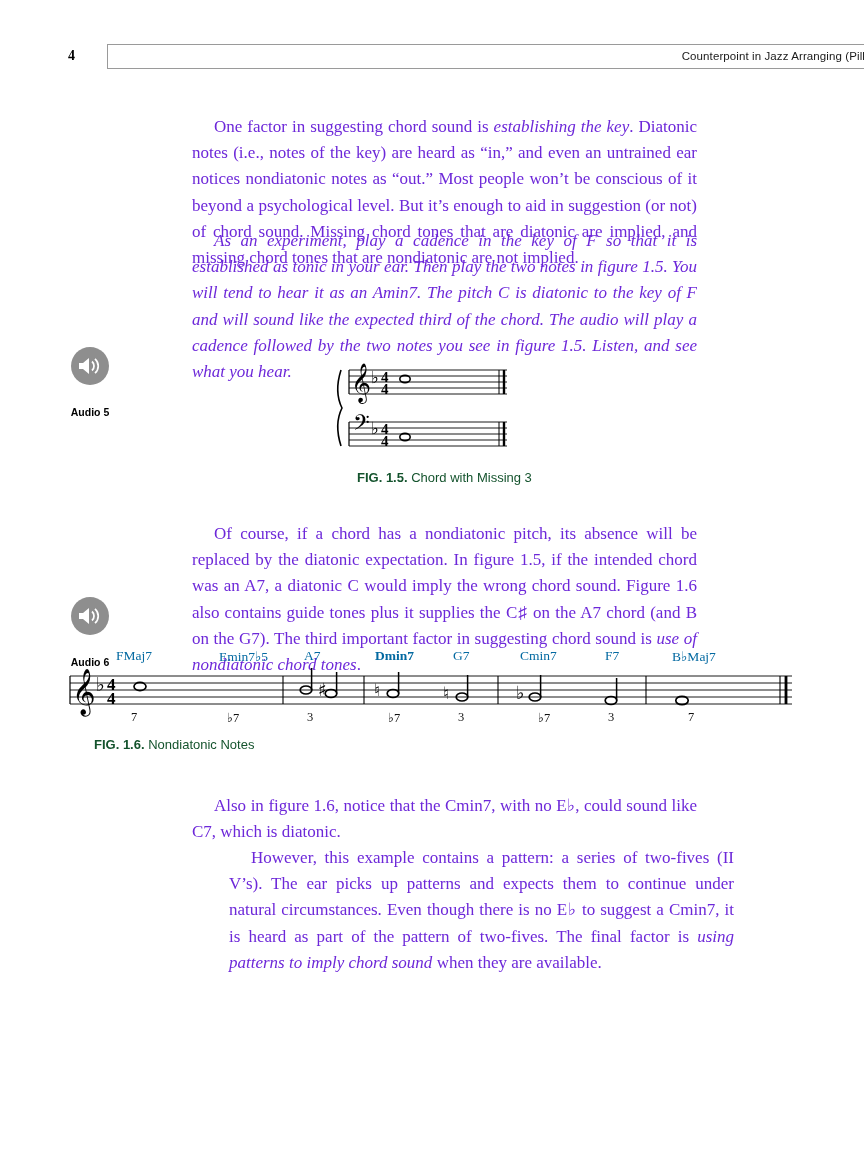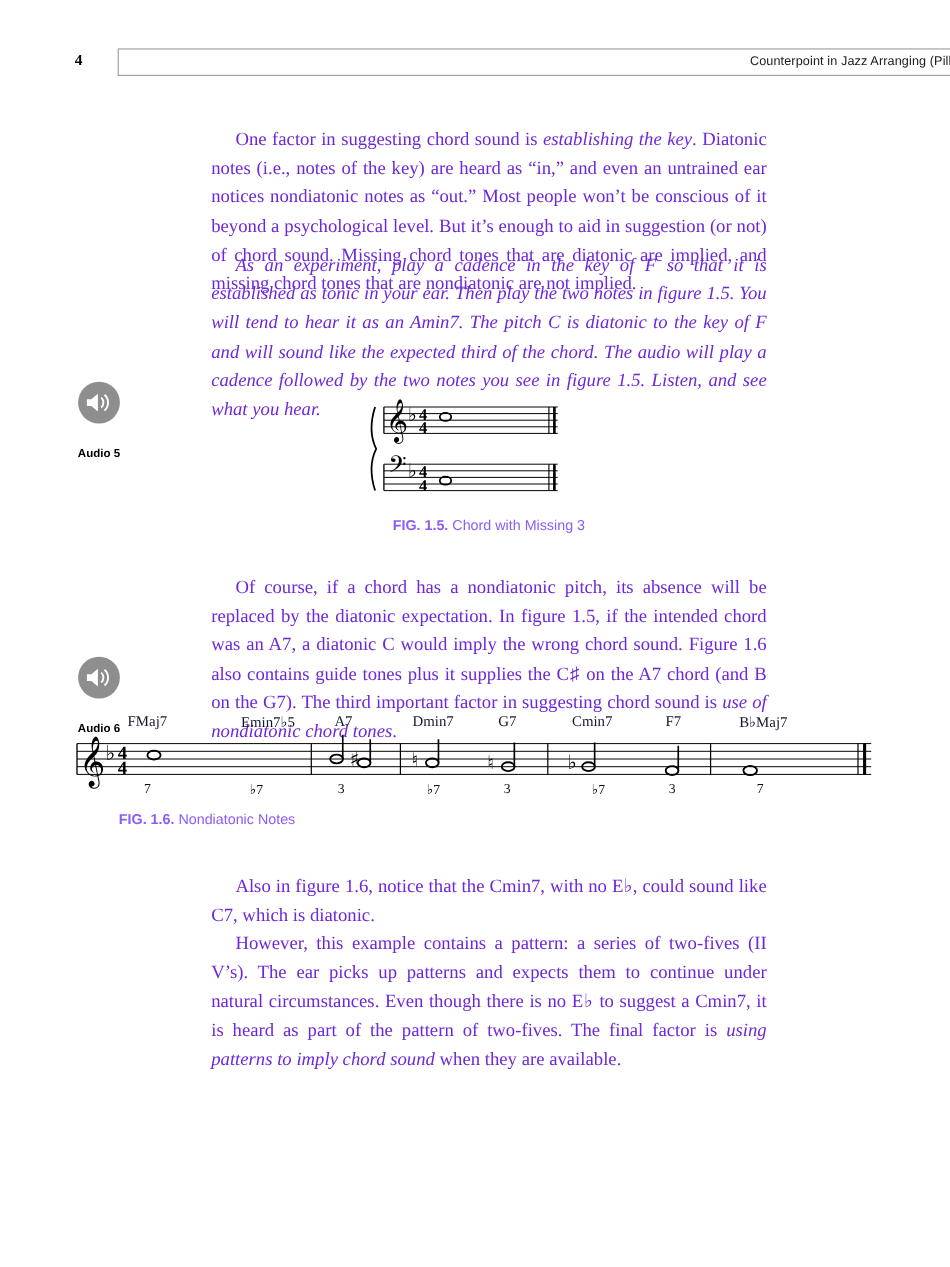--- a/index.html
+++ b/index.html
@@ -67,21 +67,21 @@
     text-indent: 22px;
     color: #6d28d9;
   }
   .it { font-style: italic; }
 
   
   #block-1 { top: 114px; }
   #block-2 { top: 228px; font-style: italic; }
   #block-3 { top: 521px; }
   #block-4 { top: 793px; }
-  #block-5 { top: 845px; }
+  #block-5 { top: 845px; margin-left: 37px; }
 
   
   .audio-mark {
     position: absolute;
     width: 60px;
     text-align: center;
   }
   .audio-circle {
     width: 38px;
     height: 38px;
@@ -106,39 +106,39 @@
     position: absolute;
     left: 325px;
     top: 360px;
     width: 190px;
     height: 100px;
   }
   .caption {
     position: absolute;
     font-family: "Liberation Sans", sans-serif;
     font-size: 13px;
-    color: #8b5cf6;
+    color: #14532d;
   }
   .caption b { font-weight: bold; }
   #cap15 { left: 357px; top: 470px; }
-  #cap16 { left: 82px; top: 737px; padding-left: 26px; }
+  #cap16 { left: 68px; top: 737px; padding-left: 26px; }
 
   
   #fig16 {
     position: absolute;
     left: 68px;
     top: 648px;
     width: 728px;
     height: 82px;
   }
   .chordname {
     position: absolute;
     font-family: "Liberation Serif", serif;
     font-size: 13.5px;
-    color: #0f172a;
+    color: #0369a1;
     white-space: nowrap;
   }
   .degree {
     position: absolute;
     font-family: "Liberation Serif", serif;
     font-size: 12.5px;
     color: #111;
     white-space: nowrap;
   }
 </style>
@@ -230,21 +230,21 @@
     </svg>
   </div>
   <div class="audio-label">Audio 6</div>
 </div>
 
 <div id="fig16">
 
   <div class="chordname" style="left:48px; top:0px;">FMaj7</div>
   <div class="chordname" style="left:151px; top:0px;">Emin7♭5</div>
   <div class="chordname" style="left:236px; top:0px;">A7</div>
-  <div class="chordname" style="left:307px; top:0px;">Dmin7</div>
+  <div class="chordname" style="left:307px; top:0px;font-weight:bold;">Dmin7</div>
   <div class="chordname" style="left:385px; top:0px;text-align:right;">G7</div>
   <div class="chordname" style="left:452px; top:0px;">Cmin7</div>
   <div class="chordname" style="left:537px; top:0px;">F7</div>
   <div class="chordname" style="left:604px; top:0px;text-align:right;">B♭Maj7</div>
 
   <svg width="728" height="60" viewBox="0 0 728 60" style="position:absolute; left:0; top:18px;">
     <g stroke="#000" stroke-width="0.9">
       <line x1="2" y1="10" x2="724" y2="10"></line>
       <line x1="2" y1="17" x2="724" y2="17"></line>
       <line x1="2" y1="24" x2="724" y2="24"></line>

